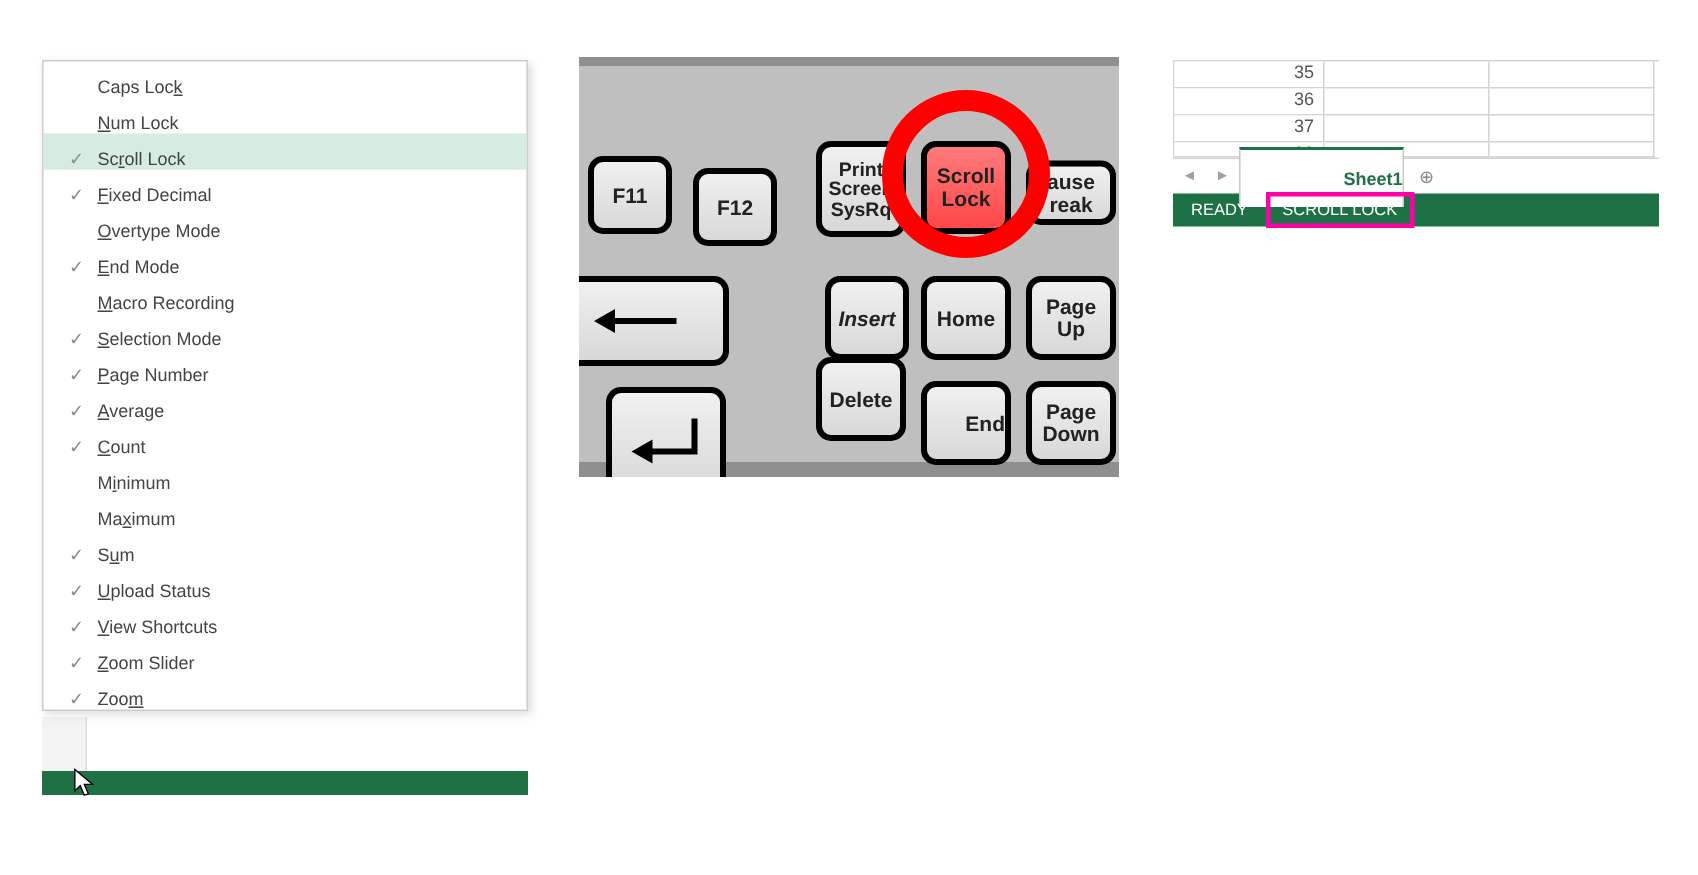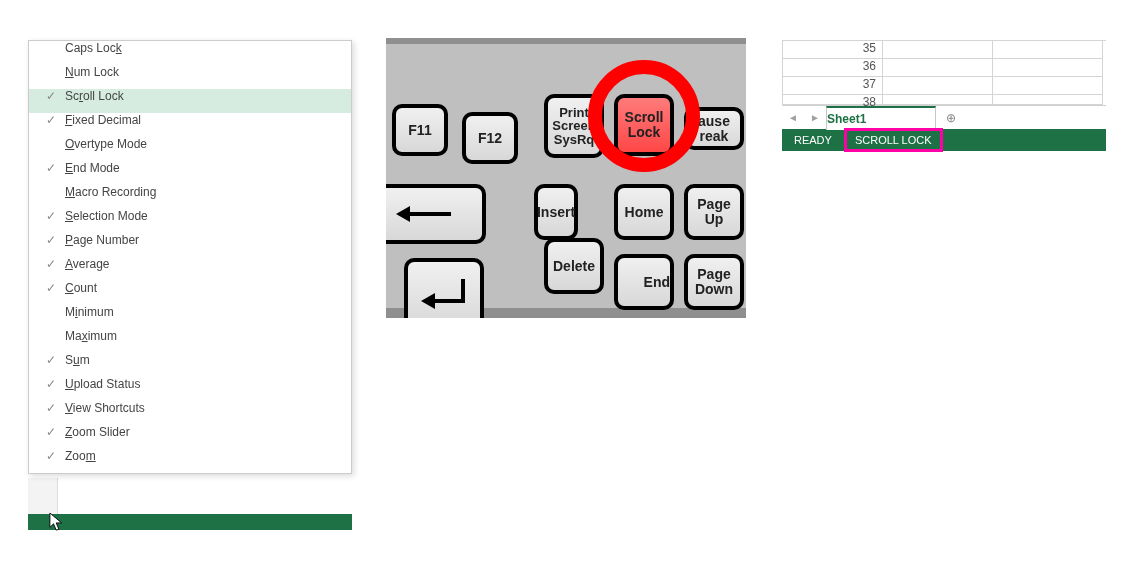--- a/index.html
+++ b/index.html
@@ -16,21 +16,21 @@
   .panel-menu {
     position: absolute;
     left: 28px; top: 40px;
     width: 324px;
     border: 1px solid #ccc;
     background: #fff;
     box-shadow: 2px 2px 6px rgba(0,0,0,.15);
   }
   .menu-item {
     display: flex;
-    align-items: flex-start;
+    align-items: flex-end;
     height: 24px;
     padding-left: 10px;
     color: #444;
     cursor: pointer;
   }
   .menu-item.highlight { background: #d6ece1; }
   .menu-check {
     width: 24px;
     text-align: center;
     color: #8a8a8a;
@@ -139,24 +139,24 @@
     display: flex;
     justify-content: space-around;
     color: #a0a0a0;
     font-size: 10px;
   }
   .xl-tab {
     border: 1px solid #c7c7c7;
     border-bottom: none;
     background: #fff;
     width: 110px;
-    height: 24px;
+    height: 40px;
     display: flex;
     align-items: center;
-    justify-content: flex-start;
+    justify-content: flex-end;
     color: #1e7145;
     font-weight: 600;
     border-top: 2px solid #1e7145;
   }
   .xl-addsheet {
     width: 30px; text-align: center;
     color: #888;
   }
   .xl-status {
     height: 22px;
@@ -281,21 +281,21 @@
     </div>
 
     <div class="ring" style="left:202px; top:22px; width:112px; height:112px;"></div>
 
     <div class="key" style="left:-20px; top:146px; width:120px; height:60px;">
       <svg width="60" height="20" viewBox="0 0 60 20">
         <line x1="10" y1="10" x2="55" y2="10" stroke="#000" stroke-width="4"></line>
         <polygon points="0,10 14,2 14,18" fill="#000"></polygon>
       </svg>
     </div>
-    <div class="key tiny" style="left:148px; top:146px; width:44px; height:56px;">
+    <div class="key tiny" style="left:164px; top:146px; width:56px; height:56px;font-style:italic;">
       <span>Insert</span>
     </div>
     <div class="key tiny" style="left:228px; top:146px; width:60px; height:56px;">
       <span>Home</span>
     </div>
     <div class="key tiny" style="left:298px; top:146px; width:60px; height:56px;">
       <span>Page</span>
       <span>Up</span>
     </div>
 

